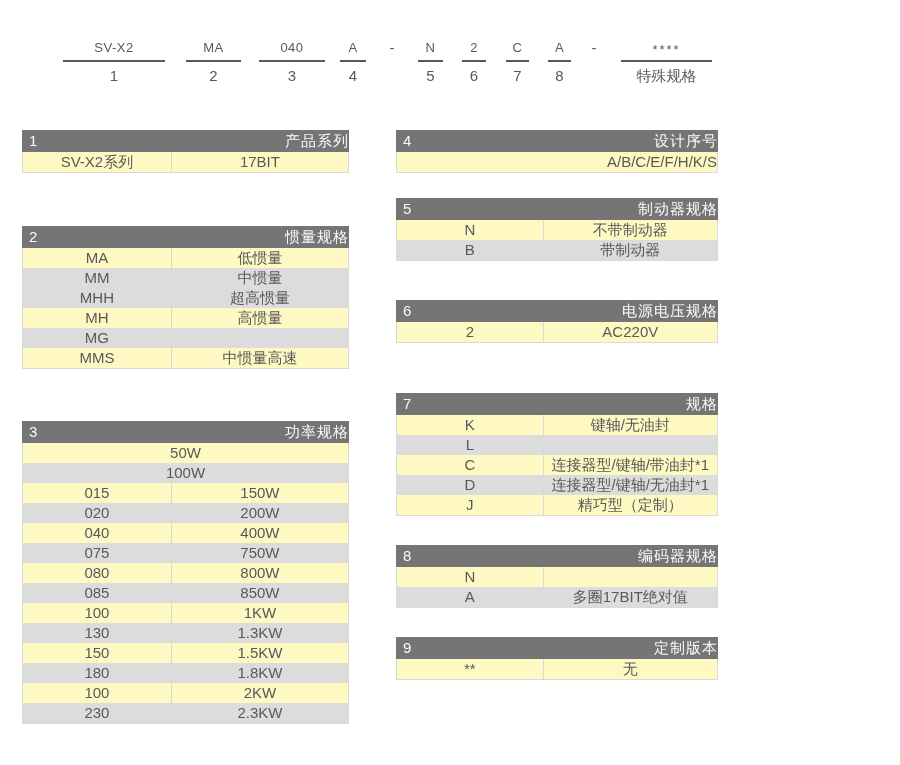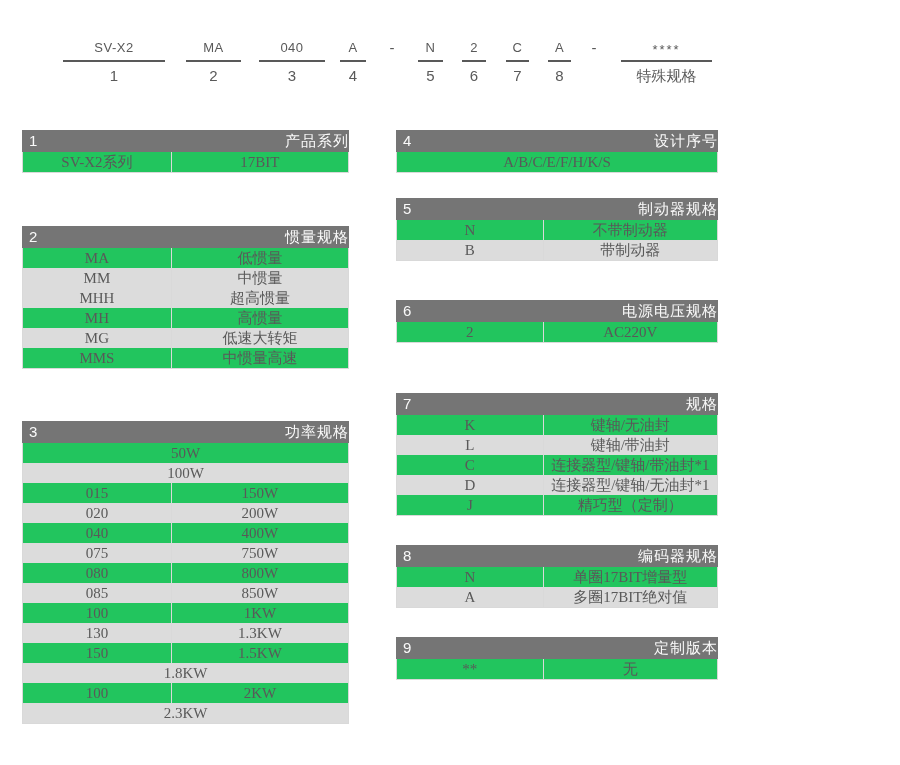--- a/index.html
+++ b/index.html
@@ -20,27 +20,27 @@
   .code-seg.stars .seg-code{font-size:13px;letter-spacing:2px;line-height:28px;}
   .code-sep{position:absolute;top:0;height:24px;line-height:24px;text-align:center;font-size:15px;}
   
   .spec-table{position:absolute;font-size:15px;}
   .t-header{
     position:relative;height:22px;line-height:22px;
     background:var(--header_bg,#757575);color:var(--header_text,#fafafa);
   }
   .t-num{position:absolute;left:7px;top:0;font-size:15px;}
   .t-title{display:block;text-align:right;font-size:15px;letter-spacing:1px;}
-  .t-body{border:1px solid var(--border,#d9d9d9);border-top:none;background:#22c55e;font-family:Liberation Serif, serif;}
+  .t-body{border:1px solid var(--border,#d9d9d9);border-top:none;background:#fef9c3;}
   .t-row{display:flex;height:20px;line-height:20px;}
   .t-row.stripe{background:var(--stripe,#dcdcdc);}
   .t-cell{text-align:center;overflow:hidden;white-space:nowrap;}
   .t-cell.c1{width:45.5%;border-right:1px solid var(--border,#d9d9d9);}
   .t-cell.c2{flex:1;}
-  .t-cell.full{width:100%;}
+  .t-cell.full{width:100%;text-align:right;}
 </style>
 </head>
 <body>
 
 <div class="page">
 
   <div class="code-section">
     <div class="code-seg" style="left:63px;width:102px">
       <div class="seg-code">SV-X2</div>
       <div class="seg-line"></div>
@@ -119,21 +119,20 @@
         <div class="t-row stripe">
           <span class="t-cell c1">MHH</span>
           <span class="t-cell c2">超高惯量</span>
         </div>
         <div class="t-row">
           <span class="t-cell c1">MH</span>
           <span class="t-cell c2">高惯量</span>
         </div>
         <div class="t-row stripe">
           <span class="t-cell c1">MG</span>
-          <span class="t-cell c2">低速大转矩</span>
         </div>
         <div class="t-row">
           <span class="t-cell c1">MMS</span>
           <span class="t-cell c2">中惯量高速</span>
         </div>
       </div>
     </section>
   <section class="spec-table" style="left:22px;top:421px;width:327px">
       <div class="t-header">
         <span class="t-num">3</span>
@@ -176,27 +175,29 @@
         </div>
         <div class="t-row stripe">
           <span class="t-cell c1">130</span>
           <span class="t-cell c2">1.3KW</span>
         </div>
         <div class="t-row">
           <span class="t-cell c1">150</span>
           <span class="t-cell c2">1.5KW</span>
         </div>
         <div class="t-row stripe">
+          <span class="t-cell c1">180</span>
           <span class="t-cell c2">1.8KW</span>
         </div>
         <div class="t-row">
           <span class="t-cell c1">100</span>
           <span class="t-cell c2">2KW</span>
         </div>
         <div class="t-row stripe">
+          <span class="t-cell c1">230</span>
           <span class="t-cell c2">2.3KW</span>
         </div>
       </div>
     </section>
 
   <section class="spec-table" style="left:396px;top:130px;width:322px">
       <div class="t-header">
         <span class="t-num">4</span>
         <span class="t-title">设计序号</span>
       </div>
@@ -239,21 +240,20 @@
         <span class="t-num">7</span>
         <span class="t-title">规格</span>
       </div>
       <div class="t-body">
         <div class="t-row">
           <span class="t-cell c1">K</span>
           <span class="t-cell c2">键轴/无油封</span>
         </div>
         <div class="t-row stripe">
           <span class="t-cell c1">L</span>
-          <span class="t-cell c2">键轴/带油封</span>
         </div>
         <div class="t-row">
           <span class="t-cell c1">C</span>
           <span class="t-cell c2">连接器型/键轴/带油封*1</span>
         </div>
         <div class="t-row stripe">
           <span class="t-cell c1">D</span>
           <span class="t-cell c2">连接器型/键轴/无油封*1</span>
         </div>
         <div class="t-row">
@@ -263,21 +263,20 @@
       </div>
     </section>
   <section class="spec-table" style="left:396px;top:545px;width:322px">
       <div class="t-header">
         <span class="t-num">8</span>
         <span class="t-title">编码器规格</span>
       </div>
       <div class="t-body">
         <div class="t-row">
           <span class="t-cell c1">N</span>
-          <span class="t-cell c2">单圈17BIT增量型</span>
         </div>
         <div class="t-row stripe">
           <span class="t-cell c1">A</span>
           <span class="t-cell c2">多圈17BIT绝对值</span>
         </div>
       </div>
     </section>
   <section class="spec-table" style="left:396px;top:637px;width:322px">
       <div class="t-header">
         <span class="t-num">9</span>

